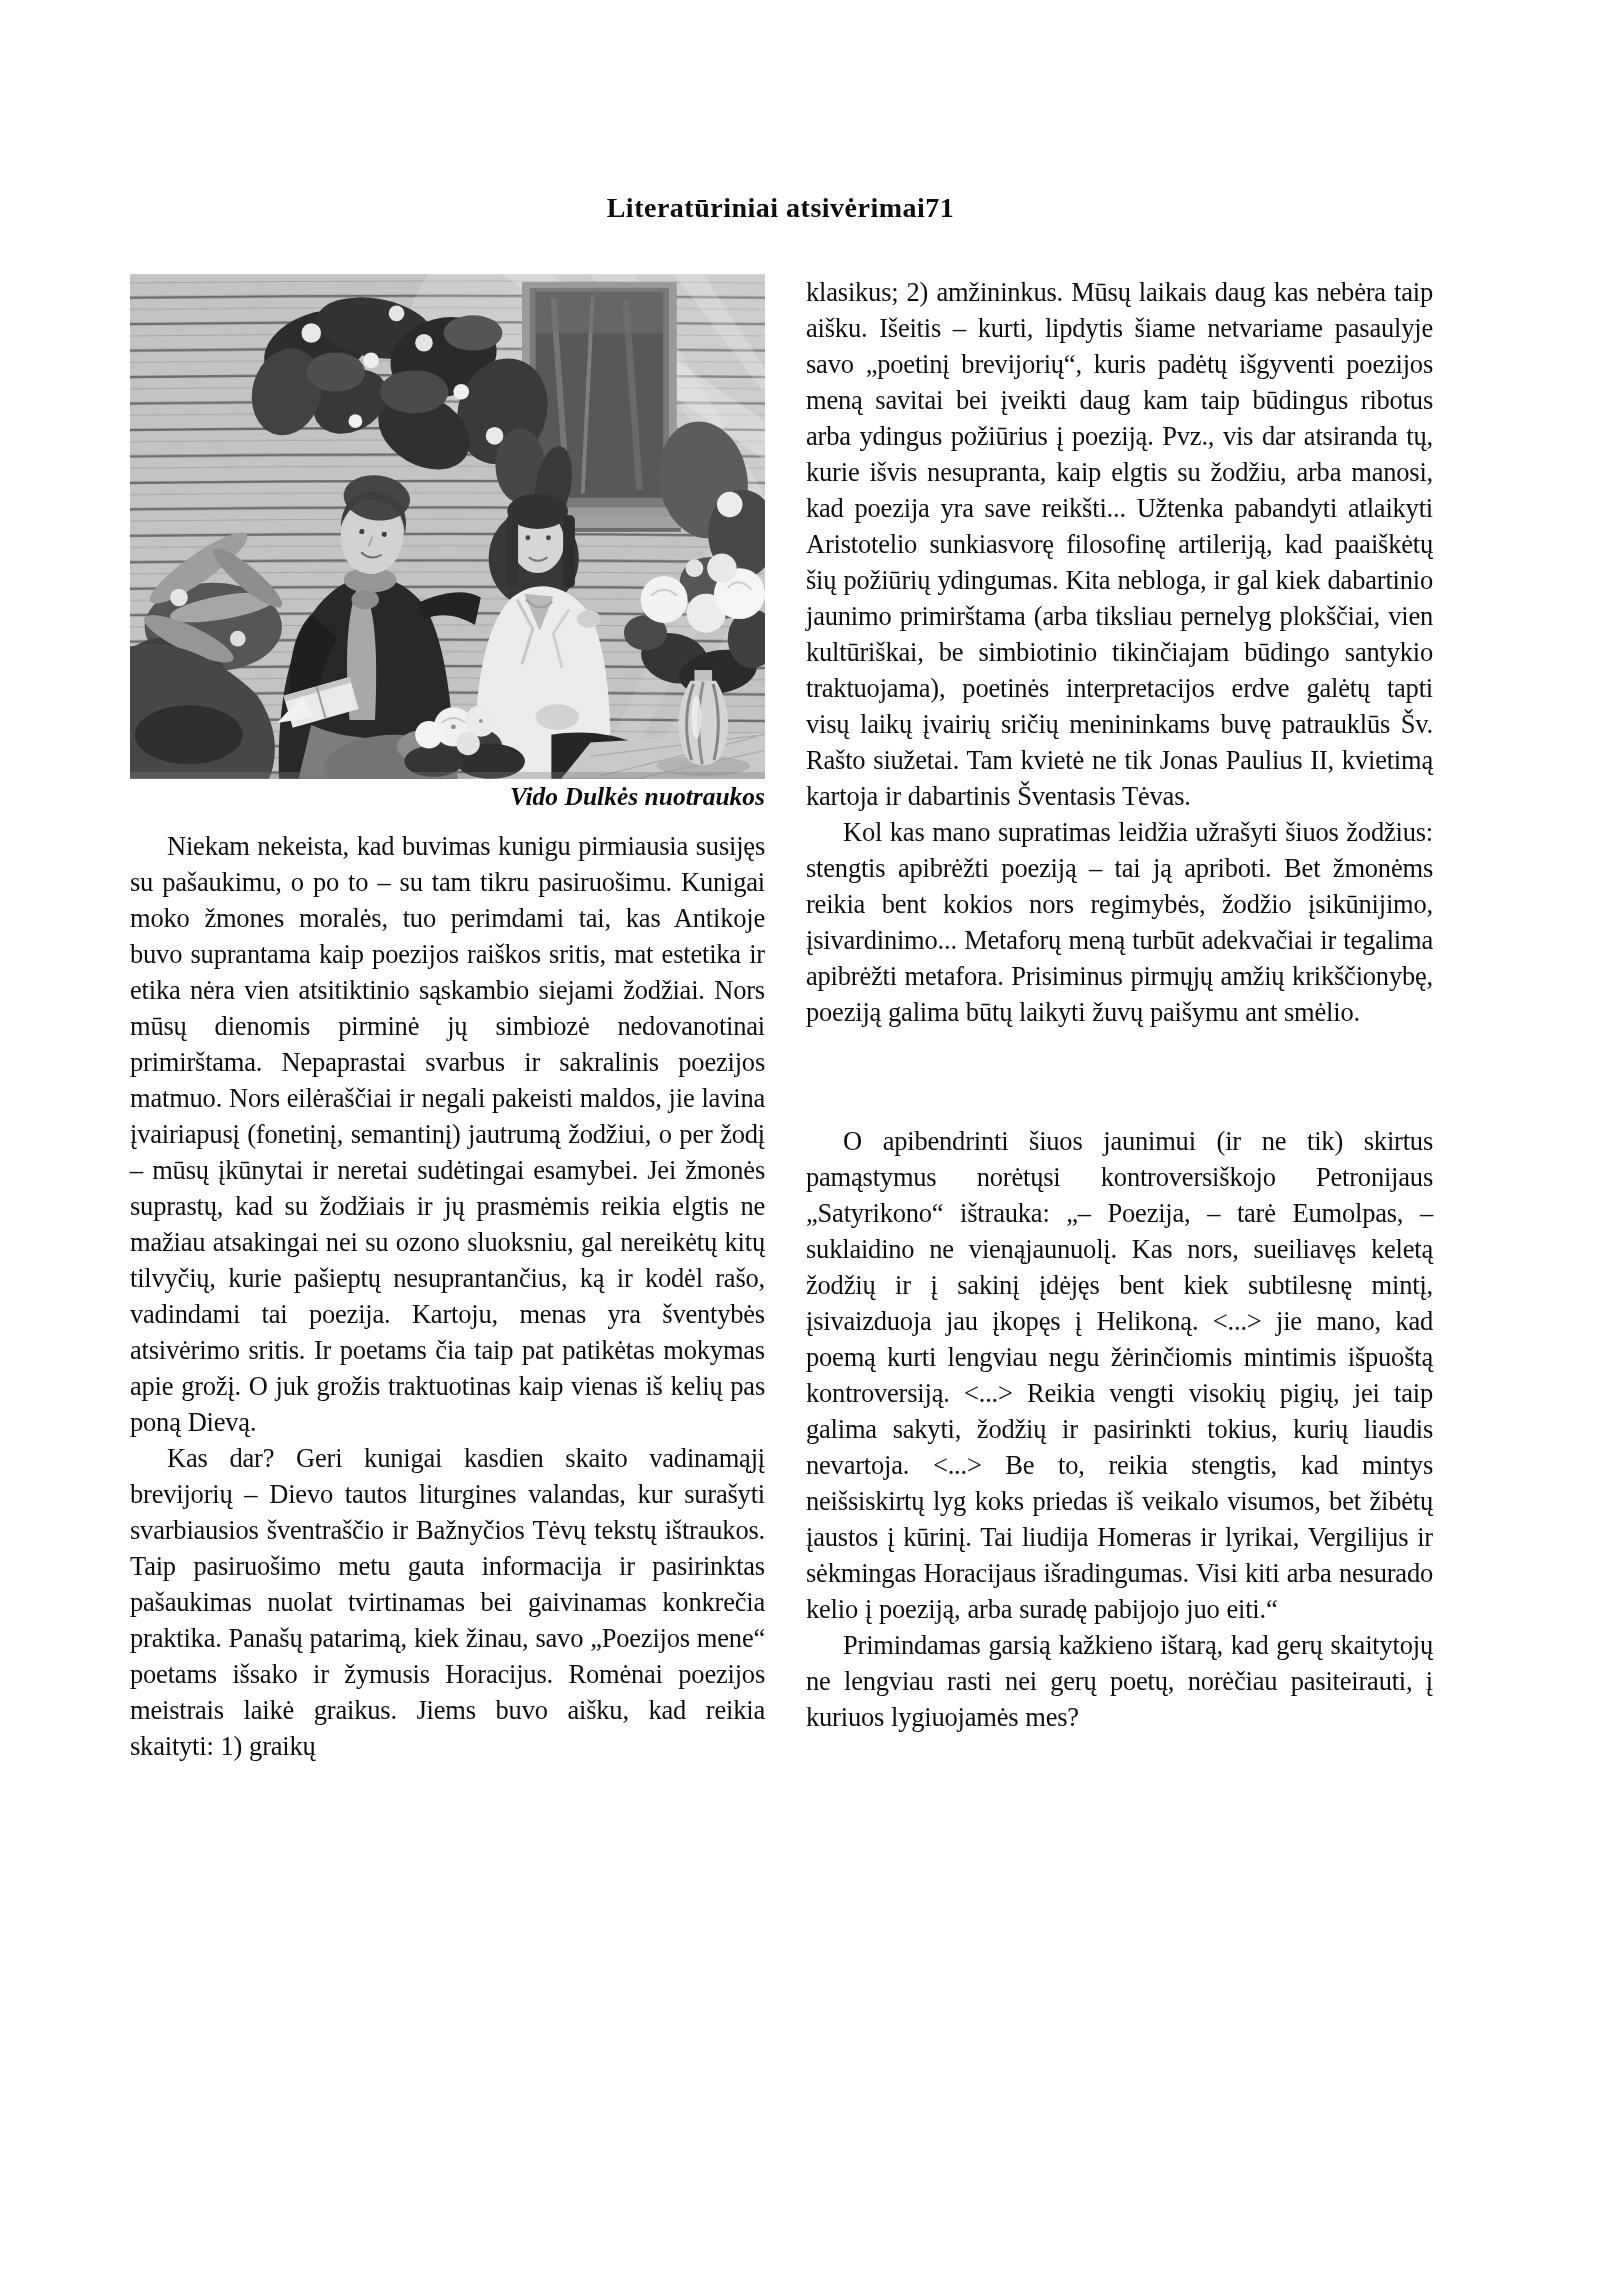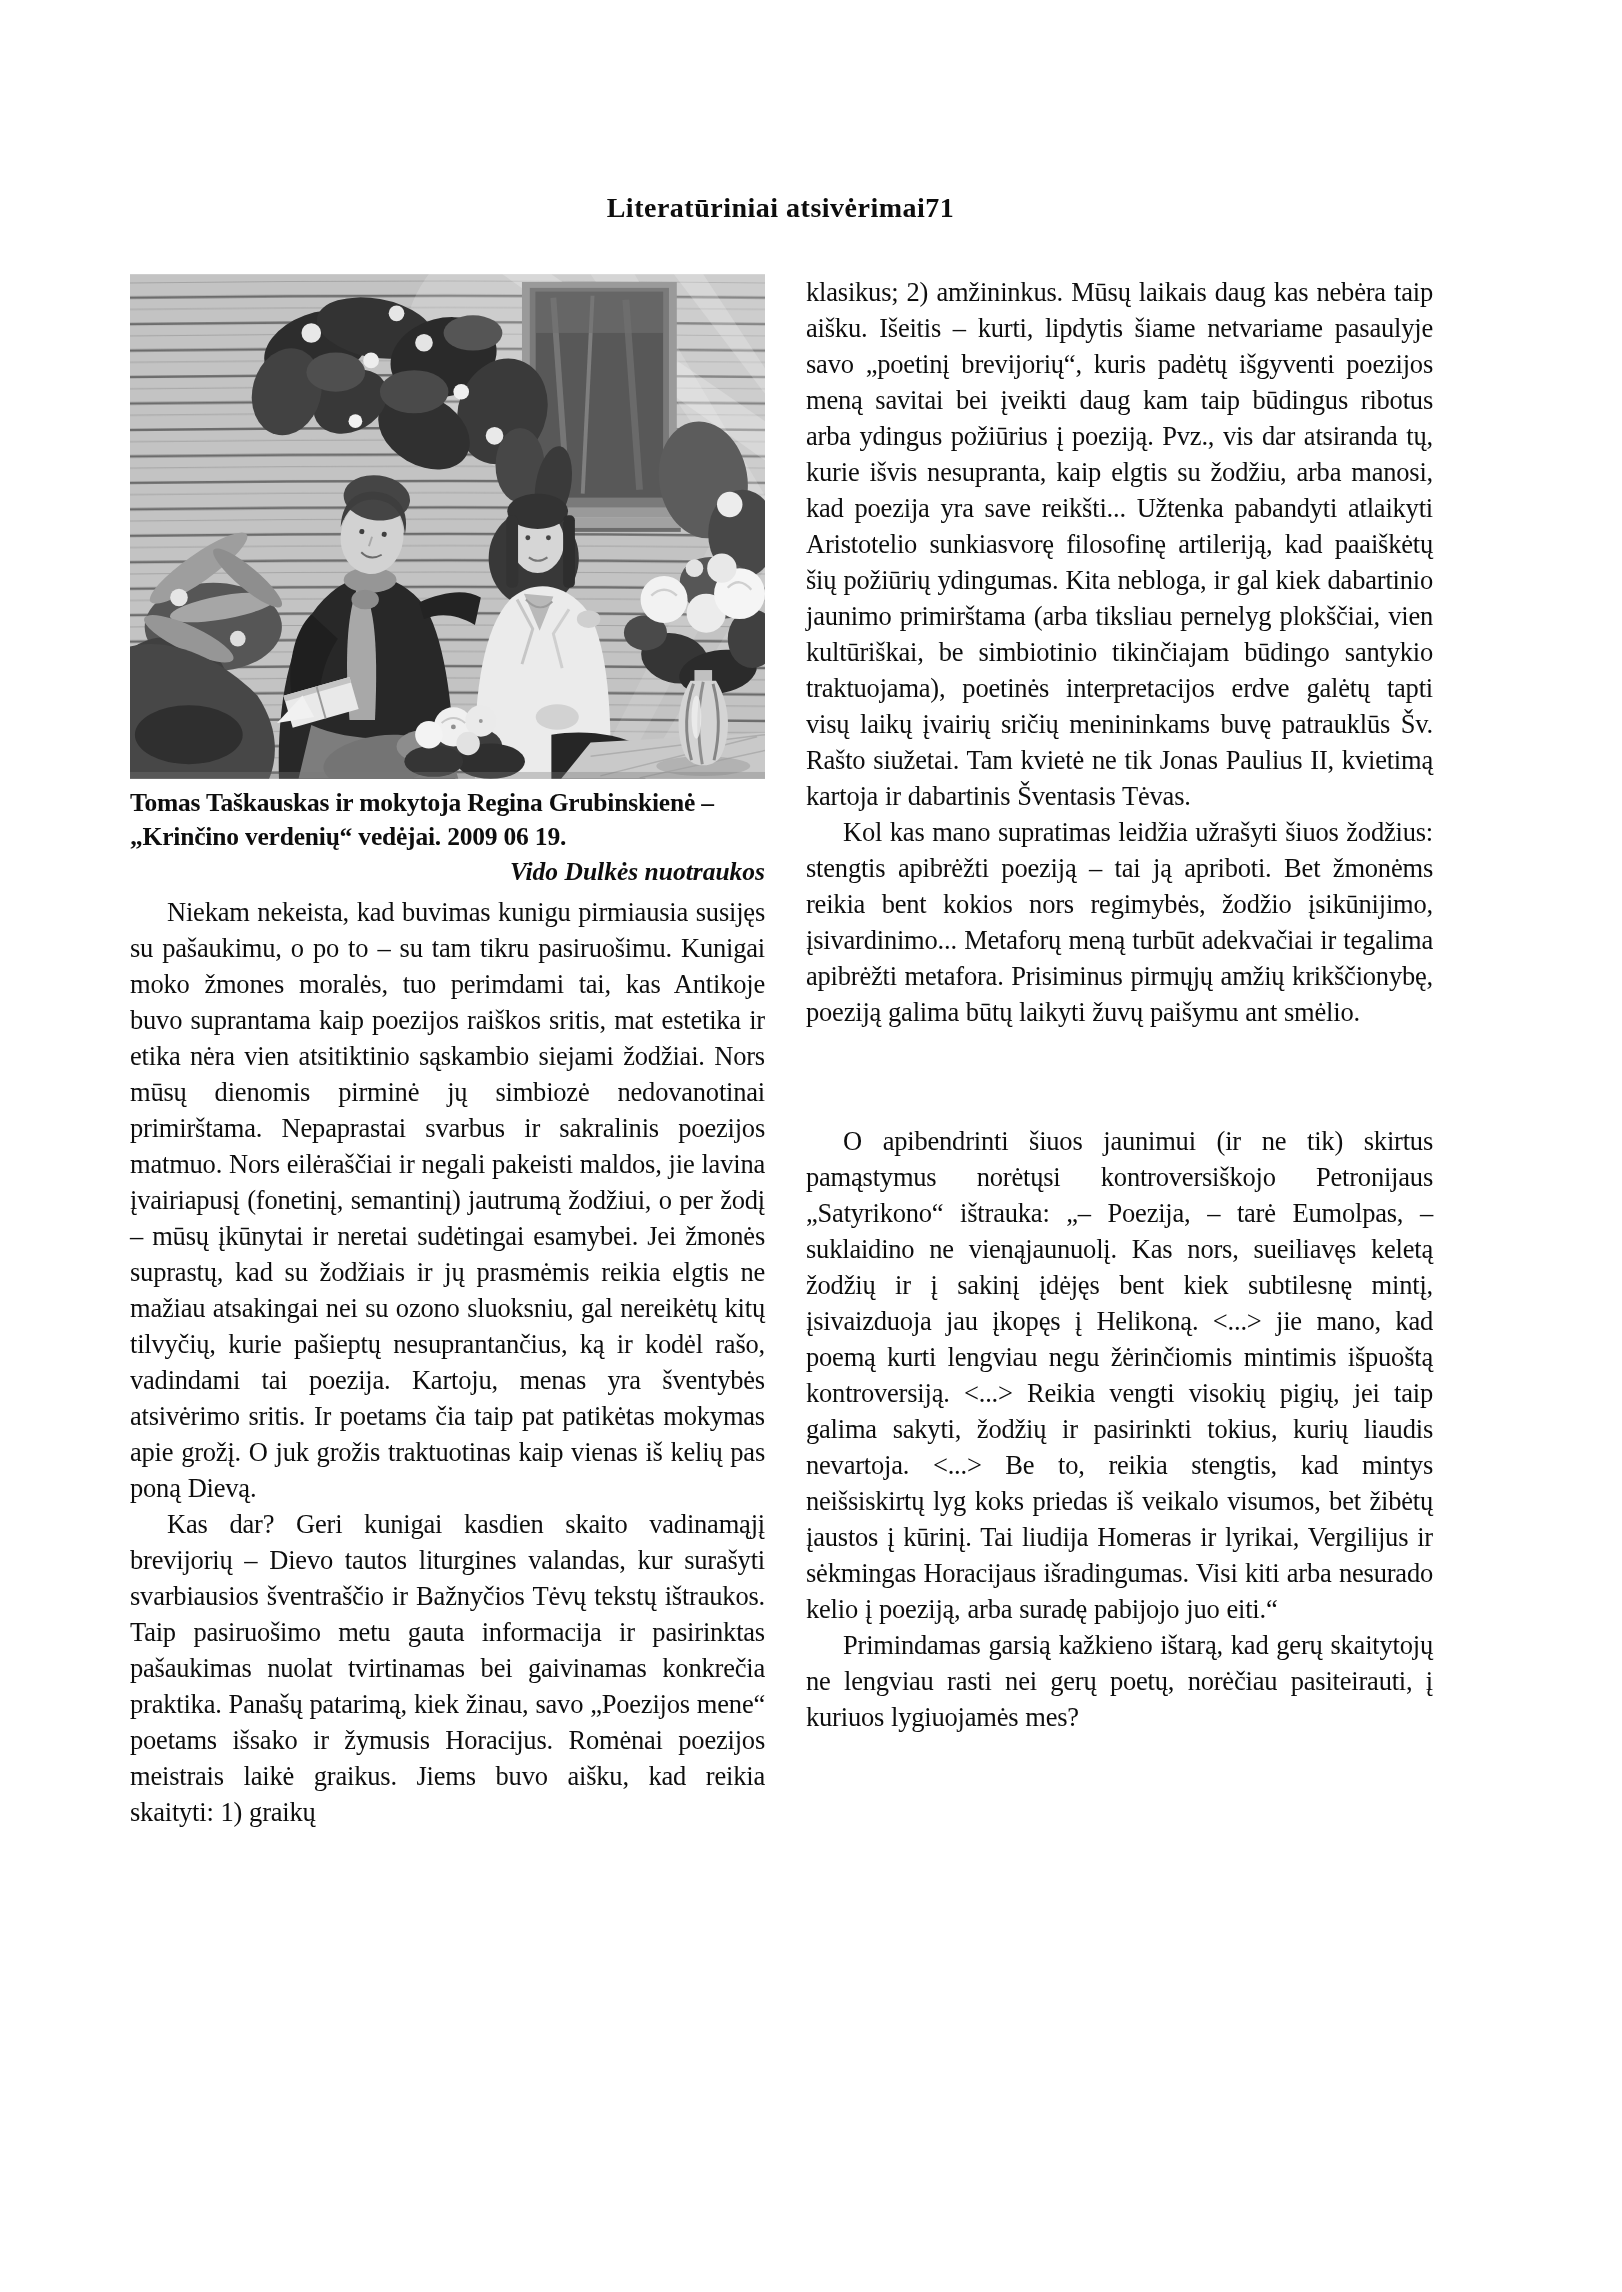--- a/index.html
+++ b/index.html
@@ -56,21 +56,21 @@
   }
   .caption span { display: block; }
   .credit {
     margin: 1px 0 0 0;
     font-weight: bold;
     font-style: italic;
     font-size: 25.5px;
     line-height: 34px;
     text-align: right;
   }
-  .body-text { margin-top: 5px; }
+  .body-text { margin-top: 14px; }
   .para {
     margin: 0;
     font-size: 26.5px;
     line-height: 36px;
     text-align: justify;
     letter-spacing: -0.2px;
     word-spacing: 0.5px;
     hyphens: none;
   }
   .para.indent { text-indent: 37px; }
@@ -236,24 +236,20 @@
         <path d="M572,415 C558,438 556,468 566,490 C572,505 598,505 604,490 C614,468 612,438 598,415 Z" fill="#d4d4d4"></path>
         <path d="M575,418 C566,444 566,470 573,496" stroke="#868686" stroke-width="3" fill="none"></path>
         <path d="M585,416 C579,444 579,472 584,500" stroke="#8f8f8f" stroke-width="3" fill="none"></path>
         <path d="M595,418 C602,444 602,470 596,496" stroke="#868686" stroke-width="3" fill="none"></path>
         <ellipse cx="578" cy="452" rx="5" ry="22" fill="#efefef" opacity="0.8"></ellipse>
       </g>
       <rect x="0" y="508" width="648" height="7" fill="#777777" opacity="0.35"></rect>
     </svg>
   </figure>
 
-  <p class="caption">
-    <span>Tomas Taškauskas ir mokytoja Regina Grubinskienė –</span>
-    <span>„Krinčino verdenių“ vedėjai. 2009 06 19.</span>
-  </p>
   <p class="credit">Vido Dulkės nuotraukos</p>
 
   <div class="body-text" id="leftCol">
       <p class="para indent">Niekam nekeista, kad buvimas kunigu pirmiausia susijęs su pašaukimu, o po to – su tam tikru pasiruošimu. Kunigai moko žmones moralės, tuo perimdami tai, kas Antikoje buvo suprantama kaip poezijos raiškos sritis, mat estetika ir etika nėra vien atsitiktinio sąskambio siejami žodžiai. Nors mūsų dienomis pirminė jų simbiozė nedovanotinai primirštama. Nepaprastai svarbus ir sakralinis poezijos matmuo. Nors eilėraščiai ir negali pakeisti maldos, jie lavina įvairiapusį (fonetinį, semantinį) jautrumą žodžiui, o per žodį – mūsų įkūnytai ir neretai sudėtingai esamybei. Jei žmonės suprastų, kad su žodžiais ir jų prasmėmis reikia elgtis ne mažiau atsakingai nei su ozono sluoksniu, gal nereikėtų kitų tilvyčių, kurie pašieptų nesuprantančius, ką ir kodėl rašo, vadindami tai poezija. Kartoju, menas yra šventybės atsivėrimo sritis. Ir poetams čia taip pat patikėtas mokymas apie grožį. O juk grožis traktuotinas kaip vienas iš kelių pas poną Dievą.</p>
       <p class="para indent">Kas dar? Geri kunigai kasdien skaito vadinamąjį brevijorių – Dievo tautos liturgines valandas, kur surašyti svarbiausios šventraščio ir Bažnyčios Tėvų tekstų ištraukos. Taip pasiruošimo metu gauta informacija ir pasirinktas pašaukimas nuolat tvirtinamas bei gaivinamas konkrečia praktika. Panašų patarimą, kiek žinau, savo „Poezijos mene“ poetams išsako ir žymusis Horacijus. Romėnai poezijos meistrais laikė graikus. Jiems buvo aišku, kad reikia skaityti: 1) graikų</p>
     </div>
 </div>
 
 <div class="col col-right" id="rightCol">
     <p class="para">klasikus; 2) amžininkus. Mūsų laikais daug kas nebėra taip aišku. Išeitis – kurti, lipdytis šiame netvariame pasaulyje savo „poetinį brevijorių“, kuris padėtų išgyventi poezijos meną savitai bei įveikti daug kam taip būdingus ribotus arba ydingus požiūrius į poeziją. Pvz., vis dar atsiranda tų, kurie išvis nesupranta, kaip elgtis su žodžiu, arba manosi, kad poezija yra save reikšti... Užtenka pabandyti atlaikyti Aristotelio sunkiasvorę filosofinę artileriją, kad paaiškėtų šių požiūrių ydingumas. Kita nebloga, ir gal kiek dabartinio jaunimo primirštama (arba tiksliau pernelyg plokščiai, vien kultūriškai, be simbiotinio tikinčiajam būdingo santykio traktuojama), poetinės interpretacijos erdve galėtų tapti visų laikų įvairių sričių menininkams buvę patrauklūs Šv. Rašto siužetai. Tam kvietė ne tik Jonas Paulius II, kvietimą kartoja ir dabartinis Šventasis Tėvas.</p>

